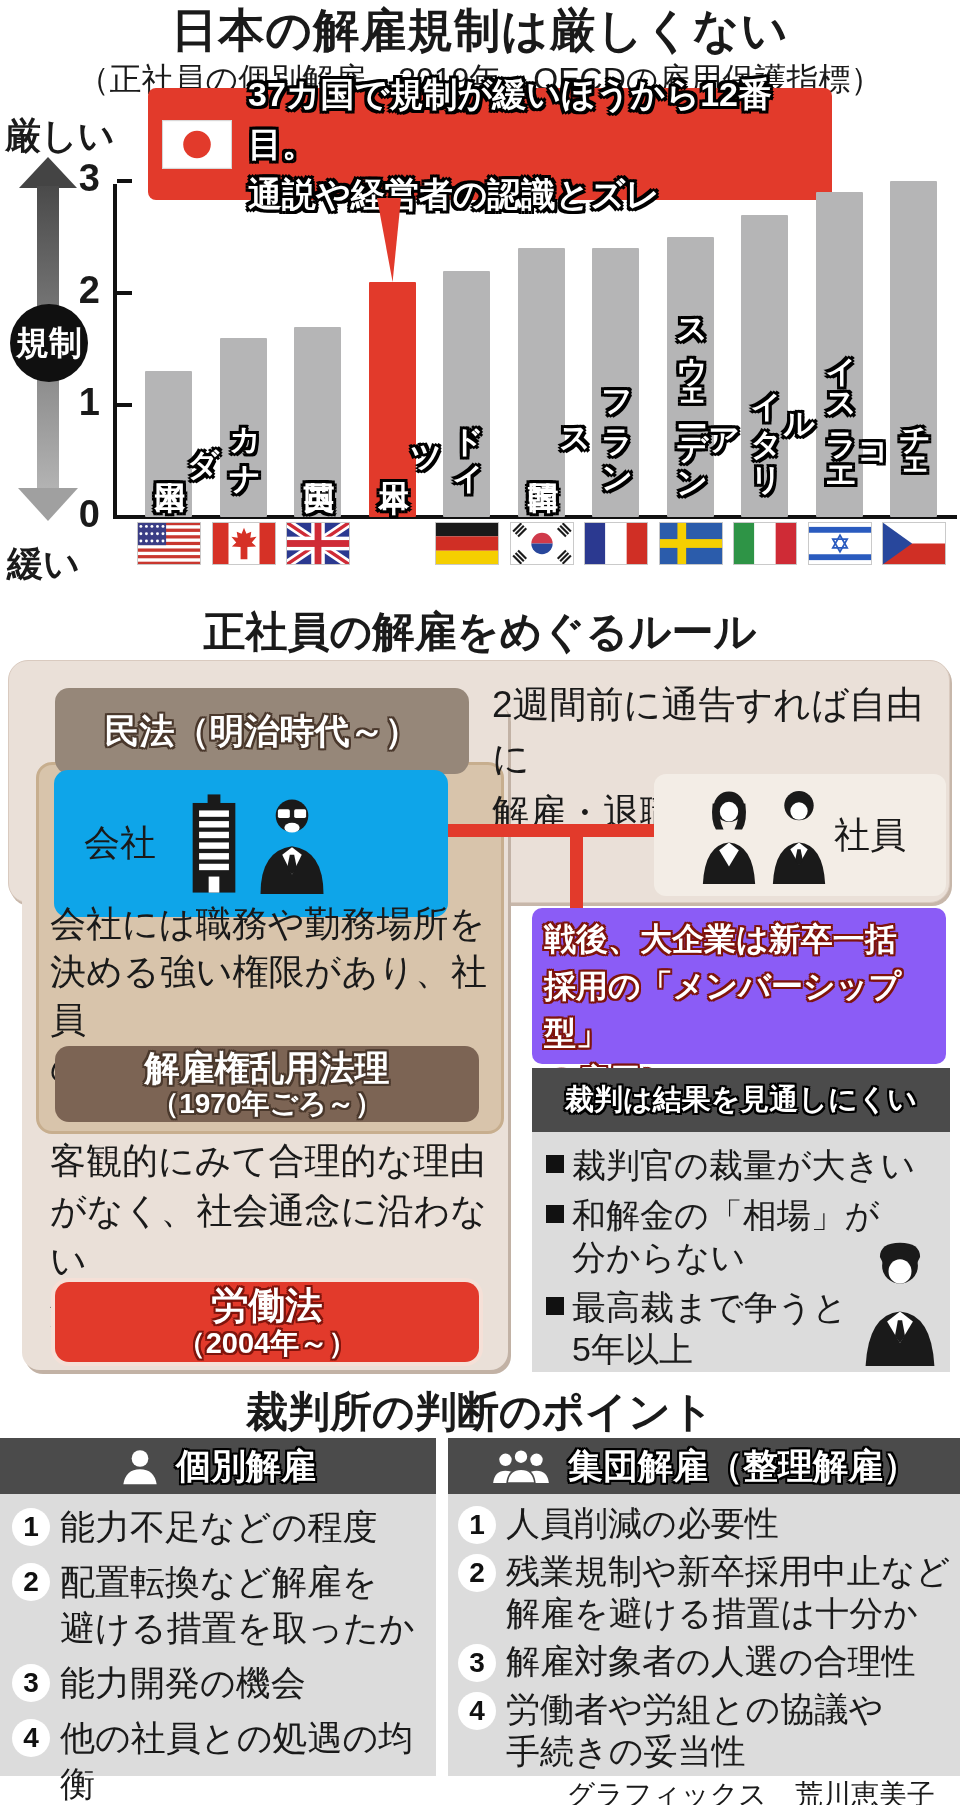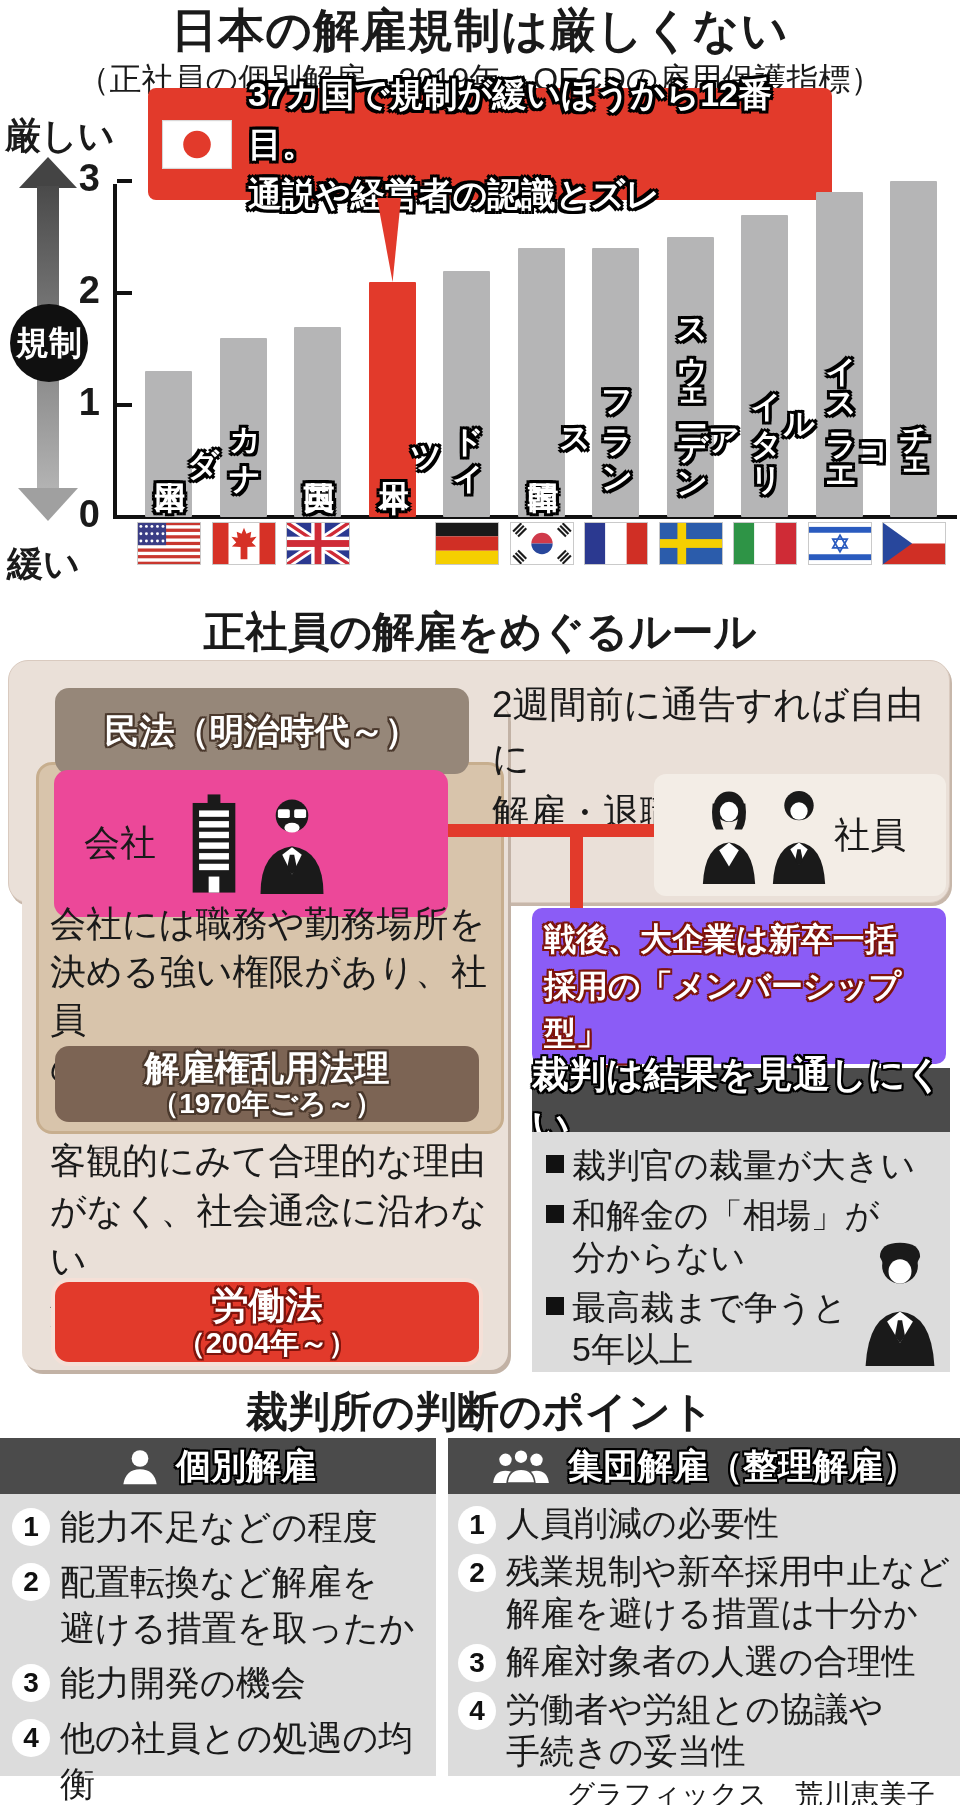--- a/index.html
+++ b/index.html
@@ -45,42 +45,42 @@
   #rules-title{left:0;top:604px;width:960px;font-size:42px;font-weight:bold;}
   #outer-box{left:8px;top:660px;width:942px;height:243px;background:#eae0d8;border:1px solid #d9cabf;
              border-radius:20px;box-shadow:2px 3px 0 #c7b7aa;box-sizing:border-box;}
   #left-panel{left:22px;top:700px;width:486px;height:670px;background:#eae0d8;border-radius:18px;
               box-shadow:3px 4px 0 #c2b2a5;}
   #tan-box{left:36px;top:762px;width:468px;height:372px;background:#d8c4ab;border:3px solid #c7ae8e;
            border-radius:16px;box-sizing:border-box;}
   #minpo-label{left:55px;top:688px;width:414px;height:86px;background:#968779;border-radius:14px;
                display:flex;align-items:center;justify-content:center;font-size:35px;font-weight:bold;}
   #minpo-text{left:492px;top:678px;width:456px;font-size:37px;font-weight:500;line-height:54px;}
-  #company-card{left:54px;top:770px;width:394px;height:147px;background:#ec4899;border-radius:14px;
+  #company-card{left:54px;top:770px;width:394px;height:147px;background:#0ea5e9;border-radius:14px;
                 display:flex;align-items:center;}
   #company-label{margin-left:30px;font-size:36px;font-weight:500;}
   #employee-card{left:654px;top:774px;width:292px;height:122px;background:#f3ede6;border-radius:12px;
                  display:flex;align-items:center;justify-content:center;gap:0;}
   #employee-label{font-size:36px;font-weight:500;}
   #conn-h{left:448px;top:824px;width:206px;height:13px;background:#e23a2b;}
   #conn-v{left:570px;top:837px;width:13px;height:75px;background:#e23a2b;}
   #company-note{left:50px;top:900px;width:450px;font-size:36px;font-weight:500;line-height:48px;}
   #abuse-box{left:55px;top:1046px;width:424px;height:76px;background:#7c6454;border-radius:14px;
              display:flex;flex-direction:column;align-items:center;justify-content:center;}
   #abuse-main{font-size:35px;font-weight:bold;line-height:40px;}
   #abuse-sub{font-size:28px;font-weight:bold;line-height:32px;}
   #objective-note{left:50px;top:1136px;width:450px;font-size:36px;font-weight:500;line-height:50px;}
   #labor-box{left:55px;top:1282px;width:424px;height:80px;background:#e23a2b;border-radius:14px;
              box-shadow:0 0 0 4px #f5e0d7;display:flex;flex-direction:column;align-items:center;justify-content:center;}
   #labor-main{font-size:37px;font-weight:bold;line-height:42px;}
   #labor-sub{font-size:29px;font-weight:bold;line-height:32px;}
   #sengo-box{left:532px;top:908px;width:414px;height:156px;background:#8b5cf6;border-radius:10px;
              padding:8px 12px;box-sizing:border-box;font-size:32px;font-weight:bold;line-height:47px;}
   #court-header{left:532px;top:1068px;width:418px;height:64px;background:#4b4b4b;
-                display:flex;align-items:center;justify-content:center;font-size:37px;font-weight:bold;}
+                display:flex;align-items:center;justify-content:center;font-size:29px;font-weight:bold;}
   #court-box{left:532px;top:1132px;width:418px;height:240px;background:#dcdcdc;box-sizing:border-box;
              padding:12px 8px 6px 14px;}
   .bullet{display:flex;margin-bottom:8px;}
   .sq{flex:none;width:18px;height:18px;background:#111;margin:11px 8px 0 0;}
   .btxt{font-size:34px;font-weight:500;line-height:42px;white-space:pre-line;}
   #judge{position:absolute;right:4px;bottom:6px;line-height:0;}
 
   
   #points-title{left:0;top:1384px;width:960px;font-size:42px;font-weight:bold;}
   .col-header{top:1438px;height:56px;background:#4b4b4b;display:flex;align-items:center;justify-content:center;gap:16px;}

